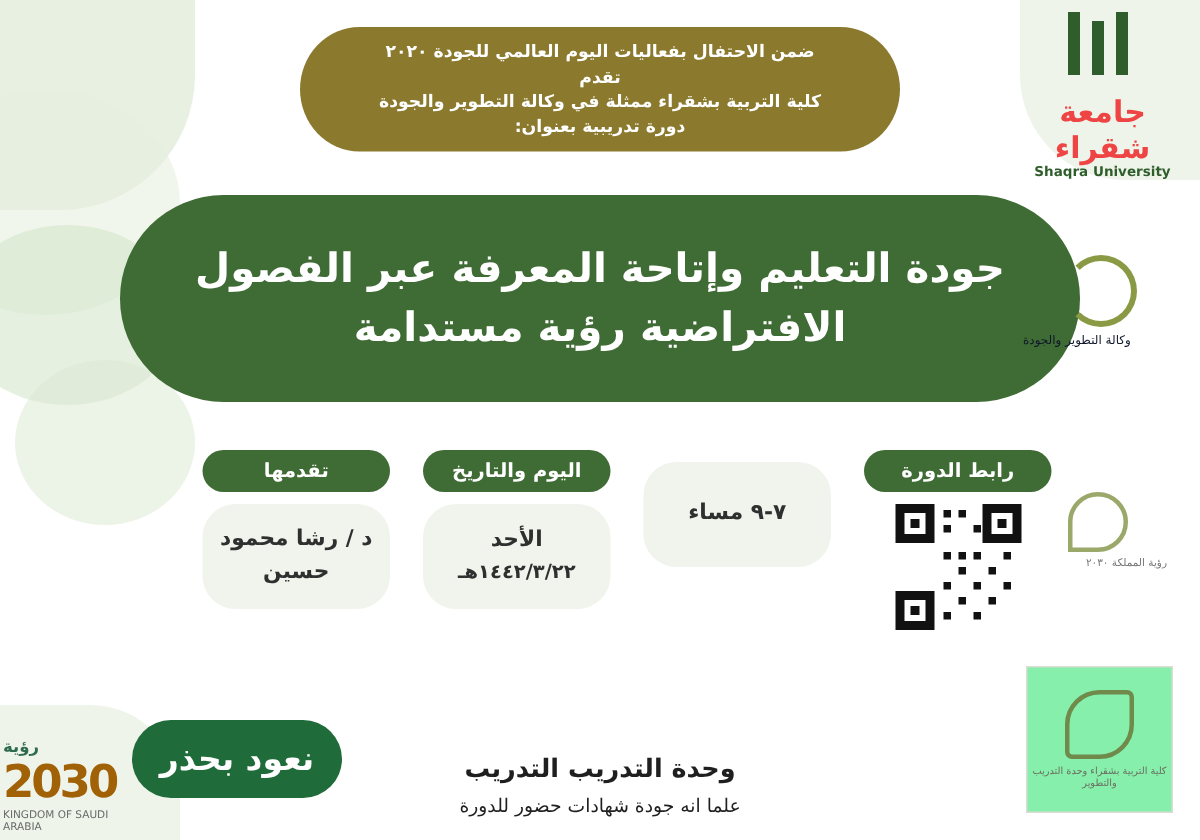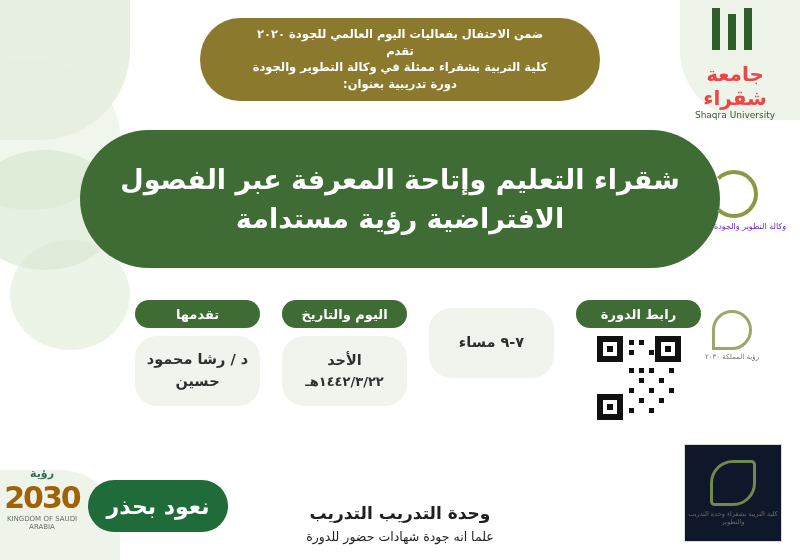--- a/index.html
+++ b/index.html
@@ -79,56 +79,56 @@
   
   .logo-shaqra{position:absolute;right:10px;top:8px;width:110px;text-align:center;}
   .logo-shaqra .mark{
     width:58px;height:50px;margin:0 auto 4px;
     background:
       linear-gradient(#2f5d2b,#2f5d2b) 6px 0/8px 42px no-repeat,
       linear-gradient(#2f5d2b,#2f5d2b) 22px 6px/8px 36px no-repeat,
       linear-gradient(#2f5d2b,#2f5d2b) 38px 0/8px 42px no-repeat;
   }
   .logo-shaqra .ar{font-size:20px;font-weight:bold;color:#ef4444;letter-spacing:-1px;}
-  .logo-shaqra .en{font-size:9px;color:#2f5d2b;}
-
-  .logo-quality{position:absolute;right:14px;top:170px;width:104px;text-align:right;color:#6d28d9;}
+  .logo-shaqra .en{font-size:9px;color:#2f5d2b;font-weight:bold;}
+
+  .logo-quality{position:absolute;right:14px;top:170px;width:104px;text-align:left;color:#0f172a;}
   .logo-quality .ring{
     width:40px;height:40px;border:4px solid #8a9a44;border-radius:50%;
     border-left-color:transparent;margin:0 auto 4px;
   }
   .logo-quality .cap{font-size:8px;}
 
-  .logo-vision{position:absolute;right:22px;top:310px;width:92px;text-align:center;color:#777;}
+  .logo-vision{position:absolute;right:22px;top:328px;width:92px;text-align:right;color:#777;}
   .logo-vision .palm{
     width:34px;height:34px;margin:0 auto 3px;border:3px solid #9aa86a;border-radius:50% 50% 50% 0;
   }
   .logo-vision .cap{font-size:7px;}
 
-  .logo-edu{position:absolute;right:18px;bottom:18px;width:96px;height:96px;background:#0f172a;border:1px solid #dcdcd4;
+  .logo-edu{position:absolute;right:18px;bottom:18px;width:96px;height:96px;background:#86efac;border:1px solid #dcdcd4;
     display:flex;flex-direction:column;align-items:center;justify-content:center;text-align:center;color:#5d6b3b;}
   .logo-edu .leaf{width:40px;height:40px;border:3px solid #6f8a4a;border-radius:50% 10% 50% 10%;margin-bottom:4px;}
   .logo-edu .cap{font-size:6.5px;line-height:1.3;color:#6b6b5f;}
 
   
   .bottom-center{
     position:absolute;bottom:16px;left:50%;transform:translateX(-50%);
     text-align:center;color:#1f1f1f;width:420px;
   }
   .bottom-center .unit{font-size:17px;font-weight:bold;}
   .bottom-center .note{font-size:12.5px;margin-top:6px;}
 
   .naood{
     position:absolute;left:88px;bottom:28px;width:140px;height:52px;
     background:#1f6b3a;border-radius:26px;color:#fff;
     display:flex;align-items:center;justify-content:center;
     font-size:22px;font-weight:bold;
   }
   .vision2030{
-    position:absolute;left:2px;bottom:29px;width:80px;text-align:center;color:#2f6b4f;
+    position:absolute;left:2px;bottom:5px;width:80px;text-align:left;color:#2f6b4f;
   }
   .vision2030 .num{font-size:30px;font-weight:bold;letter-spacing:-2px;color:#a16207;}
   .vision2030 .ar{font-size:11px;font-weight:bold;}
   .vision2030 .en{font-size:7px;color:#6a6a6a;}
 </style>
 </head>
 <body>
 
 <div class="poster">
 
@@ -140,21 +140,21 @@
   <div class="corner-tr"></div>
 
   <div class="top-banner">
     <div>ضمن الاحتفال بفعاليات اليوم العالمي للجودة ٢٠٢٠</div>
     <div>تقدم</div>
     <div>كلية التربية بشقراء ممثلة في وكالة التطوير والجودة</div>
     <div>دورة تدريبية بعنوان:</div>
   </div>
 
   <div class="title-pill">
-    <div>شقراء التعليم وإتاحة المعرفة عبر الفصول</div>
+    <div>جودة التعليم وإتاحة المعرفة عبر الفصول</div>
     <div>الافتراضية رؤية مستدامة</div>
   </div>
 
   <div class="cards">
 
     <div class="card">
       <div class="card-head">تقدمها</div>
       <div class="card-body">
         <span>د / رشا محمود حسين</span>
       </div>

